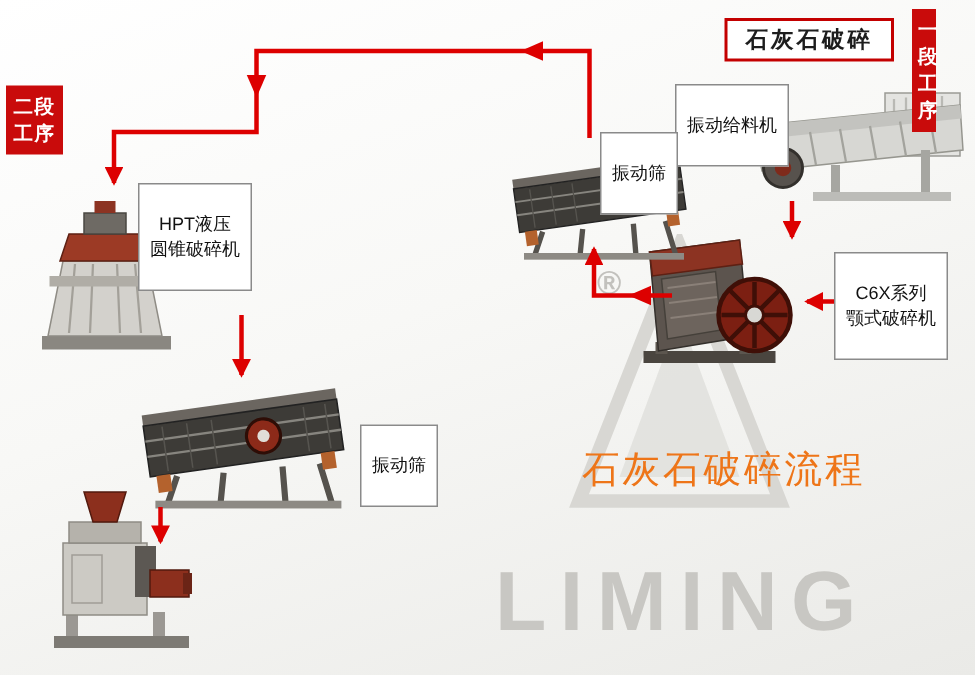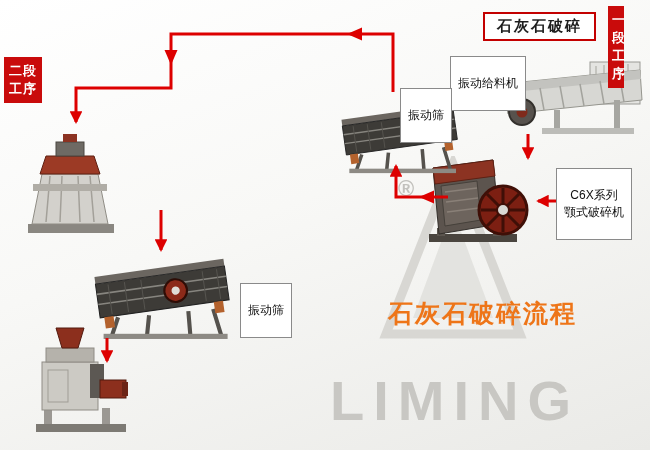--- a/index.html
+++ b/index.html
@@ -17,21 +17,21 @@
   .badge span { display:block; }
   .material-label {
     border:2px solid #c30000; background:#fff; color:#1d1d1d;
     font-weight:bold; font-size:15px; padding:3px 12px; letter-spacing:2px; white-space:nowrap;
   }
   .eq-label {
     border:1px solid #8a8a8a; background:#ffffff; color:#111;
     font-size:12px; text-align:center; padding:18px 7px; line-height:17px; white-space:nowrap;
   }
   .eq-label span { display:block; }
-  .title { color:#ee7518; font-size:25px; font-weight:bold; line-height:35px; letter-spacing:2px; }
+  .title { color:#ee7518; font-size:25px; font-weight:normal; line-height:35px; letter-spacing:2px; }
   .title span { display:block; }
   .wm-text { color:#c8c7c3; font-size:56px; font-weight:bold; letter-spacing:9px; white-space:nowrap; }
   .wm-reg { color:#c2c1bd; font-size:22px; font-weight:bold; }
   svg { position:absolute; display:block; }
   .arrows { pointer-events:none; }
 </style>
 </head>
 <body>
 
 <div class="canvas">
@@ -152,20 +152,24 @@
 
   <div class="abs eq-label" style="left:450px; top:56px;">振动给料机</div>
 
   <div class="abs eq-label" style="left:400px; top:88px;">振动筛</div>
 
   <div class="abs eq-label" style="left:556px; top:168px;">
     <span>C6X系列</span>
     <span>颚式破碎机</span>
   </div>
 
+  <div class="abs eq-label" style="left:92px; top:122px;">
+    <span>HPT液压</span>
+    <span>圆锥破碎机</span>
+  </div>
 
   <div class="abs eq-label" style="left:240px; top:283px;">振动筛</div>
 
 
   <div class="abs title" style="left:388px; top:296px;">
     <span>石灰石破碎流程</span>
   </div>
 
 </div>
 

